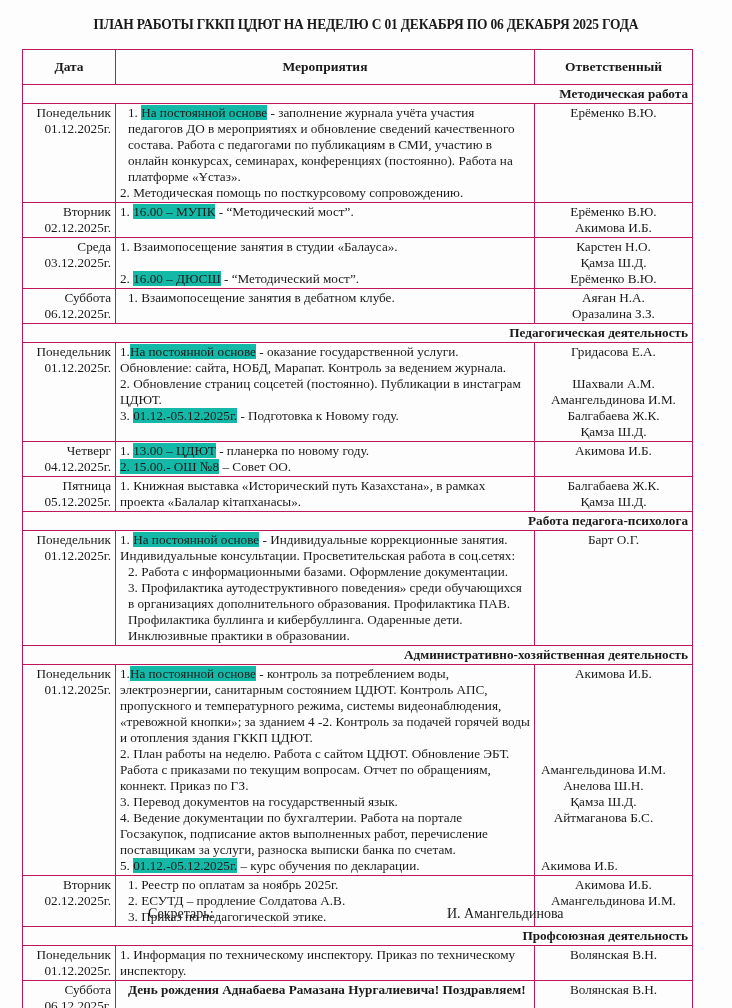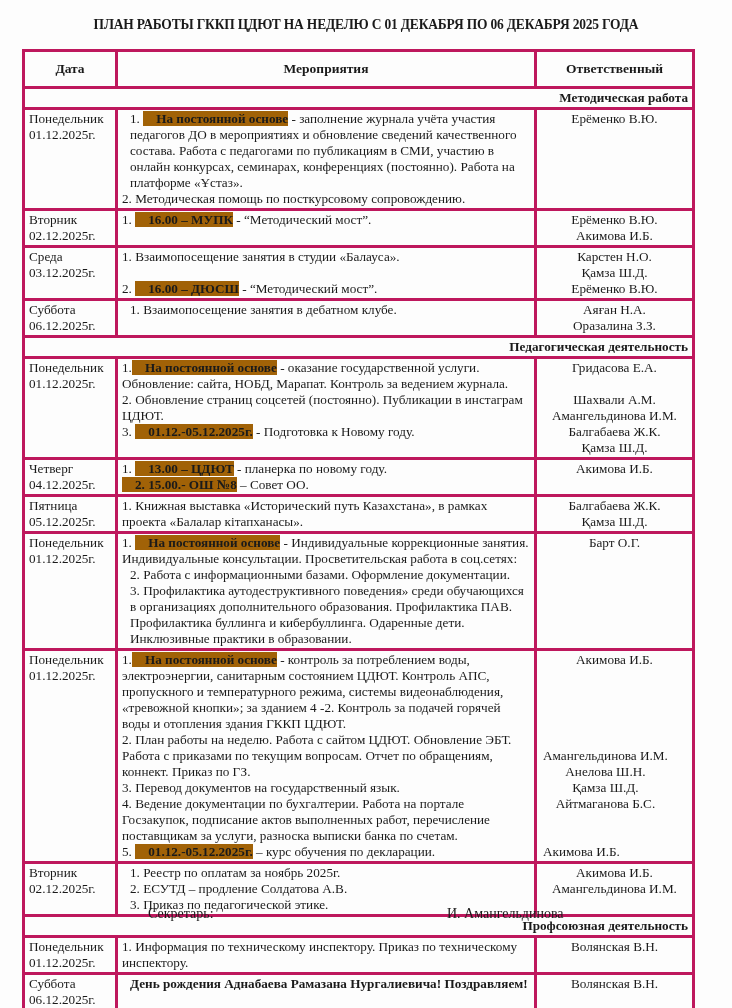--- a/index.html
+++ b/index.html
@@ -12,31 +12,31 @@
     position: absolute; left: 0; top: 16px; width: 732px;
     text-align: center; font-weight: bold; font-size: 14.5px;
     letter-spacing: -0.2px; transform: scaleX(0.93);
   }
   table.plan {
     position: absolute; left: 22px; top: 49px; width: 670px;
     border-collapse: collapse; table-layout: fixed;
     font-size: 13.2px; line-height: 16px;
   }
   table.plan td, table.plan th {
-    border: 3px solid #be185d; vertical-align: top; padding: 1px 4px;
+    border: 1px solid #be185d; vertical-align: top; padding: 1px 4px;
   }
   col.c-date { width: 93px; }
   col.c-act { width: 419px; }
   col.c-resp { width: 158px; }
   th { font-weight: bold; height: 32px; vertical-align: middle !important; font-size: 13.5px; }
   td.section { text-align: right; font-weight: bold; padding: 0 4px; height: 15px; }
-  td.date { text-align: left; }
+  td.date { text-align: right; }
   td.act { padding-left: 8px; }
   td.resp { padding-left: 6px; text-align: center; }
-  .hl { background: #a16207; font-weight: bold; padding-left: 13px; }
+  .hl { background: #14b8a6; font-weight: normal; }
   .bold { font-weight: bold; }
   .line { display: block; }
   .indent { padding-left: 8px; }
   .gap { display: block; height: 16px; }
   .footer { position: absolute; top: 906px; font-size: 14px; }
 </style>
 </head>
 <body>
 
 <div class="title">ПЛАН РАБОТЫ ГККП ЦДЮТ НА НЕДЕЛЮ С 01 ДЕКАБРЯ ПО 06 ДЕКАБРЯ 2025 ГОДА</div>
@@ -155,35 +155,41 @@
     </td>
     <td class="act">
       <span class="line">1. Книжная выставка «Исторический путь Казахстана», в рамках проекта «Балалар кітапханасы».</span>
     </td>
     <td class="resp">
       <span class="line">Балгабаева Ж.К.</span>
       <span class="line">Қамза Ш.Д.</span>
     </td>
   </tr>
 
+  <tr>
+    <td colspan="3" class="section">Работа педагога-психолога</td>
+  </tr>
   <tr style="height:108px">
     <td class="date">
       <span class="line">Понедельник</span>
       <span class="line">01.12.2025г.</span>
     </td>
     <td class="act" style="padding-left:4px">
       <span class="line"><span>1. </span><span class="hl">На постоянной основе</span><span> - Индивидуальные коррекционные занятия. Индивидуальные консультации. Просветительская работа в соц.сетях:</span></span>
       <span class="line indent">2. Работа с информационными базами. Оформление документации.</span>
       <span class="line indent">3. Профилактика аутодеструктивного поведения» среди обучающихся в организациях дополнительного образования. Профилактика ПАВ. Профилактика буллинга и кибербуллинга. Одаренные дети. Инклюзивные практики в образовании.</span>
     </td>
     <td class="resp">
       <span class="line">Барт О.Г.</span>
     </td>
   </tr>
 
+  <tr>
+    <td colspan="3" class="section">Административно-хозяйственная деятельность</td>
+  </tr>
   <tr style="height:196px">
     <td class="date">
       <span class="line">Понедельник</span>
       <span class="line">01.12.2025г.</span>
     </td>
     <td class="act">
       <span class="line"><span>1.</span><span class="hl">На постоянной основе</span><span>  - контроль за потреблением воды, электроэнергии, санитарным состоянием ЦДЮТ. Контроль АПС, пропускного и температурного режима, системы видеонаблюдения, «тревожной кнопки»; за  зданием 4 -2. Контроль за подачей горячей воды и отопления здания ГККП ЦДЮТ.</span></span>
       <span class="line">2. План работы на неделю. Работа с сайтом ЦДЮТ. Обновление ЭБТ. Работа с приказами по текущим вопросам. Отчет по обращениям, коннект. Приказ по ГЗ.</span>
       <span class="line">3. Перевод документов на государственный язык.</span>
       <span class="line">4. Ведение документации по бухгалтерии. Работа на портале Госзакупок, подписание актов выполненных работ, перечисление поставщикам за услуги, разноска выписки банка по счетам.</span>

